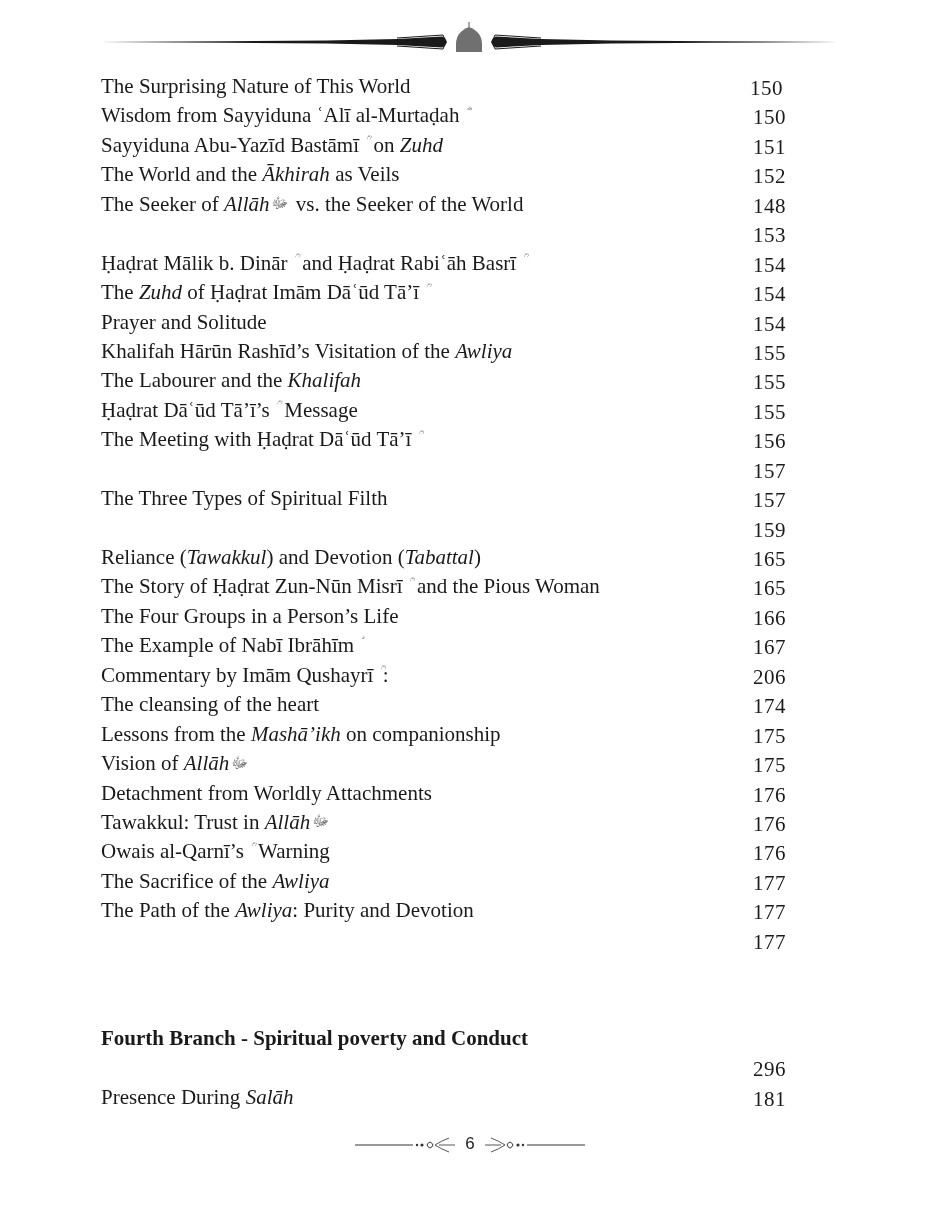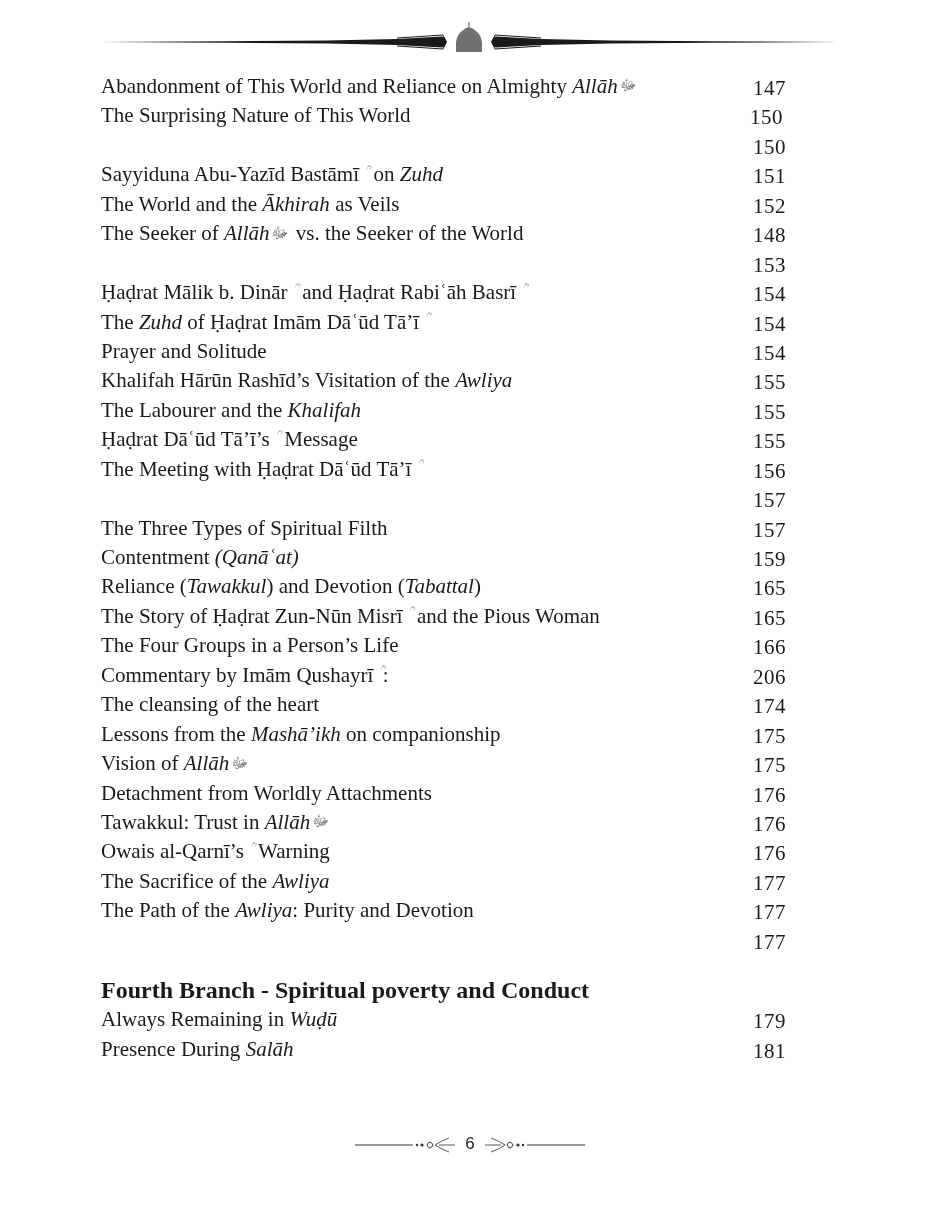--- a/index.html
+++ b/index.html
@@ -60,23 +60,24 @@
       margin: 0 2px;
       font-family: "DejaVu Sans", sans-serif;
       transform: translateY(-2px);
     }
     .section-gap {
       height: 20px;
     }
     .section-heading {
       height: 30px;
       line-height: 30px;
-      font-size: 24px;
+      font-size: 21px;
       font-weight: bold;
       white-space: nowrap;
+      margin-top: 48px;
     }
     .footer {
       position: absolute;
       left: 355px;
       top: 1132px;
       width: 230px;
       height: 26px;
     }
     .page-number {
       position: absolute;
@@ -102,28 +103,25 @@
     <line x1="372" y1="0" x2="372" y2="5" stroke="#707070" stroke-width="1.2"></line>
   </g>
   <g>
     <path d="M742 20 L614 19.3 L514 18.5 L444 17 L399 14.5 L396 16 L394 20 L396 24 L399 25.5 L444 23 L514 21.5 L614 20.7 Z" fill="#1a1a1a"></path>
     <path d="M444 16 L398 13 Q394 20 398 27 L444 24" fill="none" stroke="#1a1a1a" stroke-width="1"></path>
   </g>
 </svg>
 
 <div class="toc" id="toc">
     <div class="toc-row">
-      <span class="toc-title"><span>Abandonment of This World and Reliance on Almighty </span><i>Allāh</i><span class="honorific">ﷻ</span></span>
-      <span class="toc-page">147</span>
-    </div>
-    <div class="toc-row">
       <span class="toc-title"><span>The Surprising Nature of This World</span></span>
       <span class="toc-page p-left">150</span>
     </div>
     <div class="toc-row">
+      <span class="toc-title"><span>Wisdom from Sayyiduna ʿAlī al-Murtaḍah </span><span class="honorific">ؓ</span></span>
       <span class="toc-page">150</span>
     </div>
     <div class="toc-row">
       <span class="toc-title"><span>Sayyiduna Abu-Yazīd Bastāmī </span><span class="honorific">ؒ</span><span> on </span><i>Zuhd</i></span>
       <span class="toc-page">151</span>
     </div>
     <div class="toc-row">
       <span class="toc-title"><span>The World and the </span><i>Ākhirah</i><span> as Veils</span></span>
       <span class="toc-page">152</span>
     </div>
@@ -163,36 +161,39 @@
       <span class="toc-page">156</span>
     </div>
     <div class="toc-row">
       <span class="toc-page">157</span>
     </div>
     <div class="toc-row">
       <span class="toc-title"><span>The Three Types of Spiritual Filth</span></span>
       <span class="toc-page">157</span>
     </div>
     <div class="toc-row">
-      <span class="toc-title"><span>Contentment </span><i>(Qanāʿat)</i></span>
       <span class="toc-page">159</span>
     </div>
     <div class="toc-row">
       <span class="toc-title"><span>Reliance (</span><i>Tawakkul</i><span>) and Devotion (</span><i>Tabattal</i><span>)</span></span>
       <span class="toc-page">165</span>
     </div>
     <div class="toc-row">
       <span class="toc-title"><span>The Story of Ḥaḍrat Zun-Nūn Misrī </span><span class="honorific">ؒ</span><span> and the Pious Woman</span></span>
       <span class="toc-page">165</span>
     </div>
     <div class="toc-row">
       <span class="toc-title"><span>The Four Groups in a Person’s Life</span></span>
       <span class="toc-page">166</span>
     </div>
     <div class="toc-row">
+      <span class="toc-title"><span>The Example of Nabī Ibrāhīm </span><span class="honorific">ؑ</span></span>
+      <span class="toc-page">167</span>
+    </div>
+    <div class="toc-row">
       <span class="toc-title"><span>Commentary by Imām Qushayrī </span><span class="honorific">ؒ</span><span>:</span></span>
       <span class="toc-page">206</span>
     </div>
     <div class="toc-row">
       <span class="toc-title"><span>The cleansing of the heart</span></span>
       <span class="toc-page">174</span>
     </div>
     <div class="toc-row">
       <span class="toc-title"><span>Lessons from the </span><i>Mashā’ikh</i><span> on companionship</span></span>
       <span class="toc-page">175</span>
@@ -220,22 +221,21 @@
     <div class="toc-row">
       <span class="toc-title"><span>The Path of the </span><i>Awliya</i><span>: Purity and Devotion</span></span>
       <span class="toc-page">177</span>
     </div>
     <div class="toc-row">
       <span class="toc-page">177</span>
     </div>
     <div class="section-gap"></div>
     <div class="section-heading">Fourth Branch - Spiritual poverty and Conduct</div>
     <div class="toc-row">
-      <span class="toc-title"><span>Always Remaining in </span><i>Wuḍū</i></span>
-      <span class="toc-page">179</span>
+      <span class="toc-page">296</span>
     </div>
     <div class="toc-row">
       <span class="toc-title"><span>Presence During </span><i>Salāh</i></span>
       <span class="toc-page">181</span>
     </div>
   </div>
 
 <div class="footer">
   <svg width="230" height="26" viewBox="0 0 230 26" style="position:absolute;left:0;top:0;">
     <line x1="0" y1="13" x2="58" y2="13" stroke="#333" stroke-width="1"></line>

